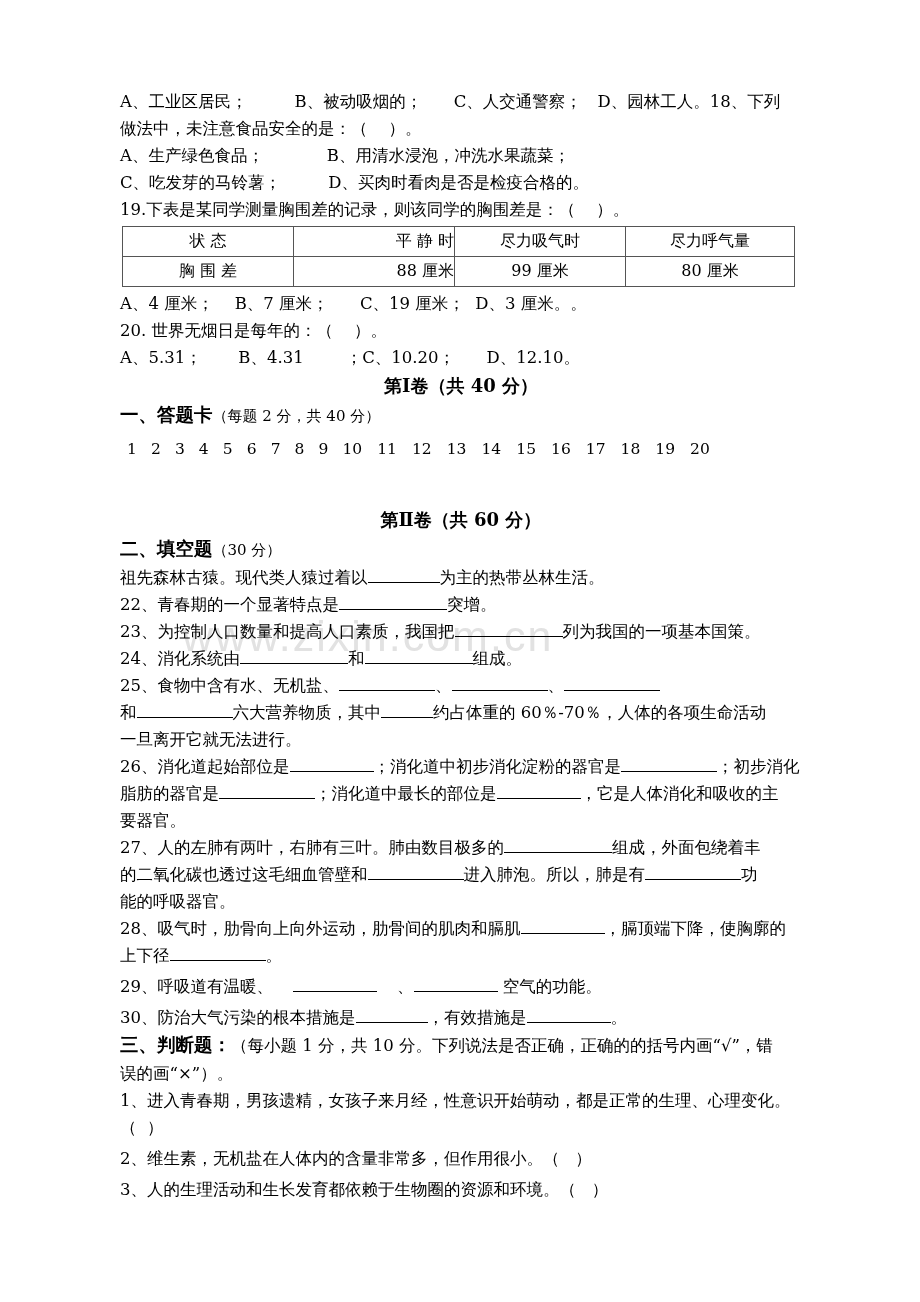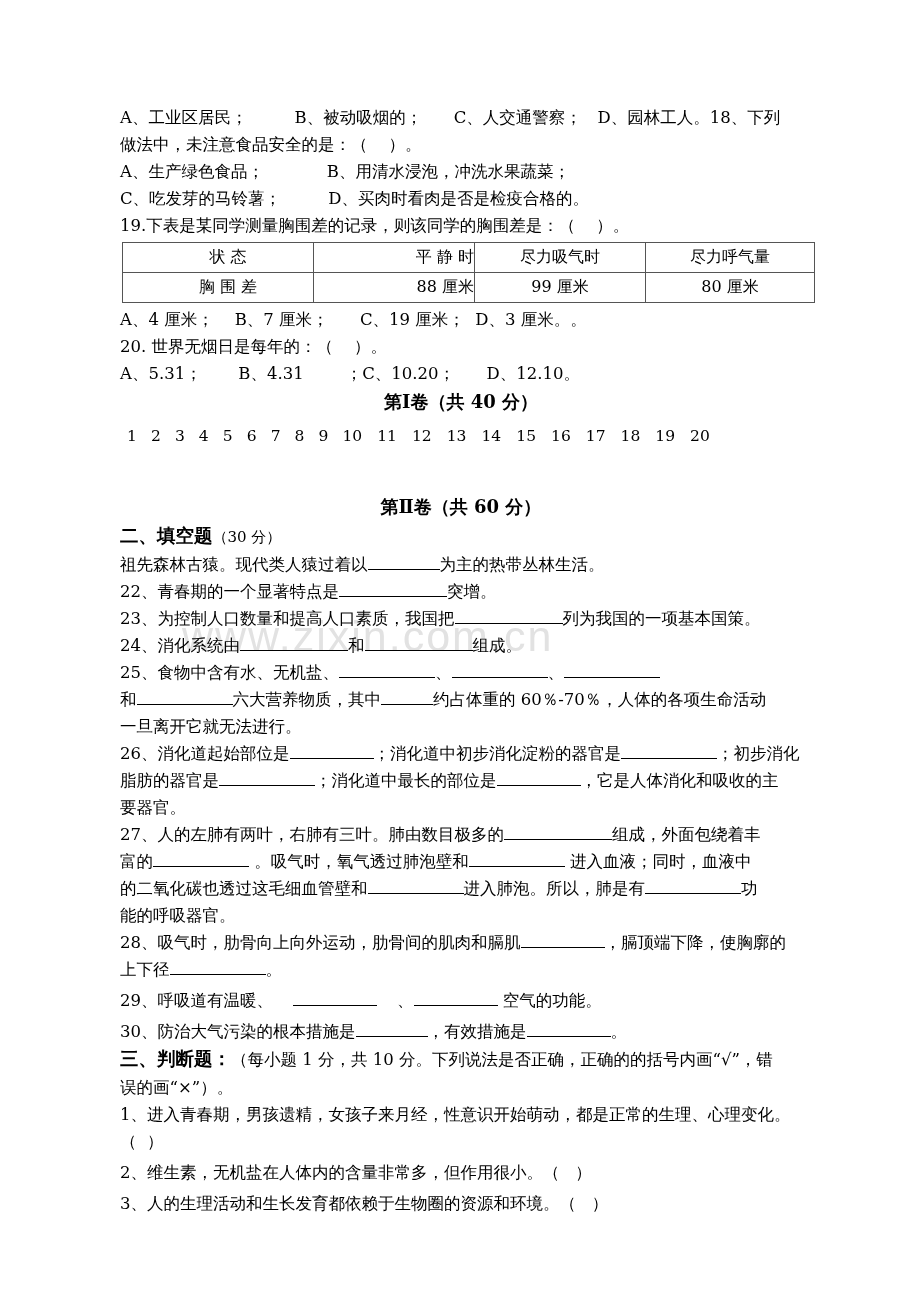--- a/index.html
+++ b/index.html
@@ -27,21 +27,21 @@
     letter-spacing: 2px;
     color: #e2e2e2;
     white-space: nowrap;
     z-index: 0;
     pointer-events: none;
     user-select: none;
   }
   .content {
     position: absolute;
     left: 120px;
-    top: 104px;
+    top: 88px;
     width: 682px;
     z-index: 2;
   }
   .ln {
     font-size: 16.5px;
     line-height: 27px;
     white-space: pre-wrap;
     word-break: break-all;
     margin: 0;
   }
@@ -74,21 +74,21 @@
   table.tbl td {
     border: 1.1px solid #555;
     text-align: center;
     font-size: 16px;
     padding: 3px 0;
     height: 23px;
     vertical-align: middle;
   }
 
   table.chest { width: 668px; }
-  table.chest td.c0 { width: 170px; padding-left: 20px; }
+  table.chest td.c0 { width: 170px; }
   table.chest td.c1 { width: 160px; text-align: right; }
   table.chest td.c2 { width: 170px; }
   table.chest td.c3 { width: 168px; }
 
   table.answers {
     width: 600px;
     margin-left: 5px;
   }
   table.answers td {
     font-size: 15.5px;
@@ -138,20 +138,23 @@
     </tbody>
       </table>
 
     <div class="ln">A、4 厘米；    B、7 厘米；      C、19 厘米；  D、3 厘米。。</div>
 
     <div class="ln">20. 世界无烟日是每年的：（    ）。</div>
     <div class="ln">A、5.31；       B、4.31        ；C、10.20；      D、12.10。</div>
 
     <div class="center">第Ⅰ卷（共 40 分）</div>
 
+    <div class="sec-head">
+      <span class="bold">一、答题卡</span><span class="small">（每题 2 分，共 40 分）</span>
+    </div>
 
     <table class="answers">
       <tbody>
           <tr class="nums">
         <td class="narrow">1</td>
         <td class="narrow">2</td>
         <td class="narrow">3</td>
         <td class="narrow">4</td>
         <td class="narrow">5</td>
         <td class="narrow">6</td>
@@ -211,21 +214,20 @@
 
     <div class="ln"><span>25、食物中含有水、无机盐、</span><span class="u-9"></span><span>、</span><span class="u-9"></span><span>、</span><span class="u-9"></span></div>
     <div class="ln"><span>和</span><span class="u-9"></span><span>六大营养物质，其中</span><span class="u-5"></span><span>约占体重的 60％-70％，人体的各项生命活动</span></div>
     <div class="ln">一旦离开它就无法进行。</div>
 
     <div class="ln"><span>26、消化道起始部位是</span><span class="u-8"></span><span>；消化道中初步消化淀粉的器官是</span><span class="u-9"></span><span>；初步消化</span></div>
     <div class="ln"><span>脂肪的器官是</span><span class="u-9"></span><span>；消化道中最长的部位是</span><span class="u-8"></span><span>，它是人体消化和吸收的主</span></div>
     <div class="ln">要器官。</div>
 
     <div class="ln"><span>27、人的左肺有两叶，右肺有三叶。肺由数目极多的</span><span class="u-10"></span><span>组成，外面包绕着丰</span></div>
-    <div class="ln"><span>富的</span><span class="u-9"></span><span> 。吸气时，氧气透过肺泡壁和</span><span class="u-9"></span><span> 进入血液；同时，血液中</span></div>
     <div class="ln"><span>的二氧化碳也透过这毛细血管壁和</span><span class="u-9"></span><span>进入肺泡。所以，肺是有</span><span class="u-9"></span><span>功</span></div>
     <div class="ln">能的呼吸器官。</div>
 
     <div class="ln"><span>28、吸气时，肋骨向上向外运动，肋骨间的肌肉和膈肌</span><span class="u-8"></span><span>，膈顶端下降，使胸廓的</span></div>
     <div class="ln"><span>上下径</span><span class="u-9"></span><span>。</span></div>
 
     <div class="gap-xs"></div>
 
     <div class="ln"><span>29、呼吸道有温暖、</span><span class="sp-sm"></span><span class="u-8"></span><span class="sp-sm"></span><span>、</span><span class="u-8"></span><span> 空气的功能。</span></div>
 

